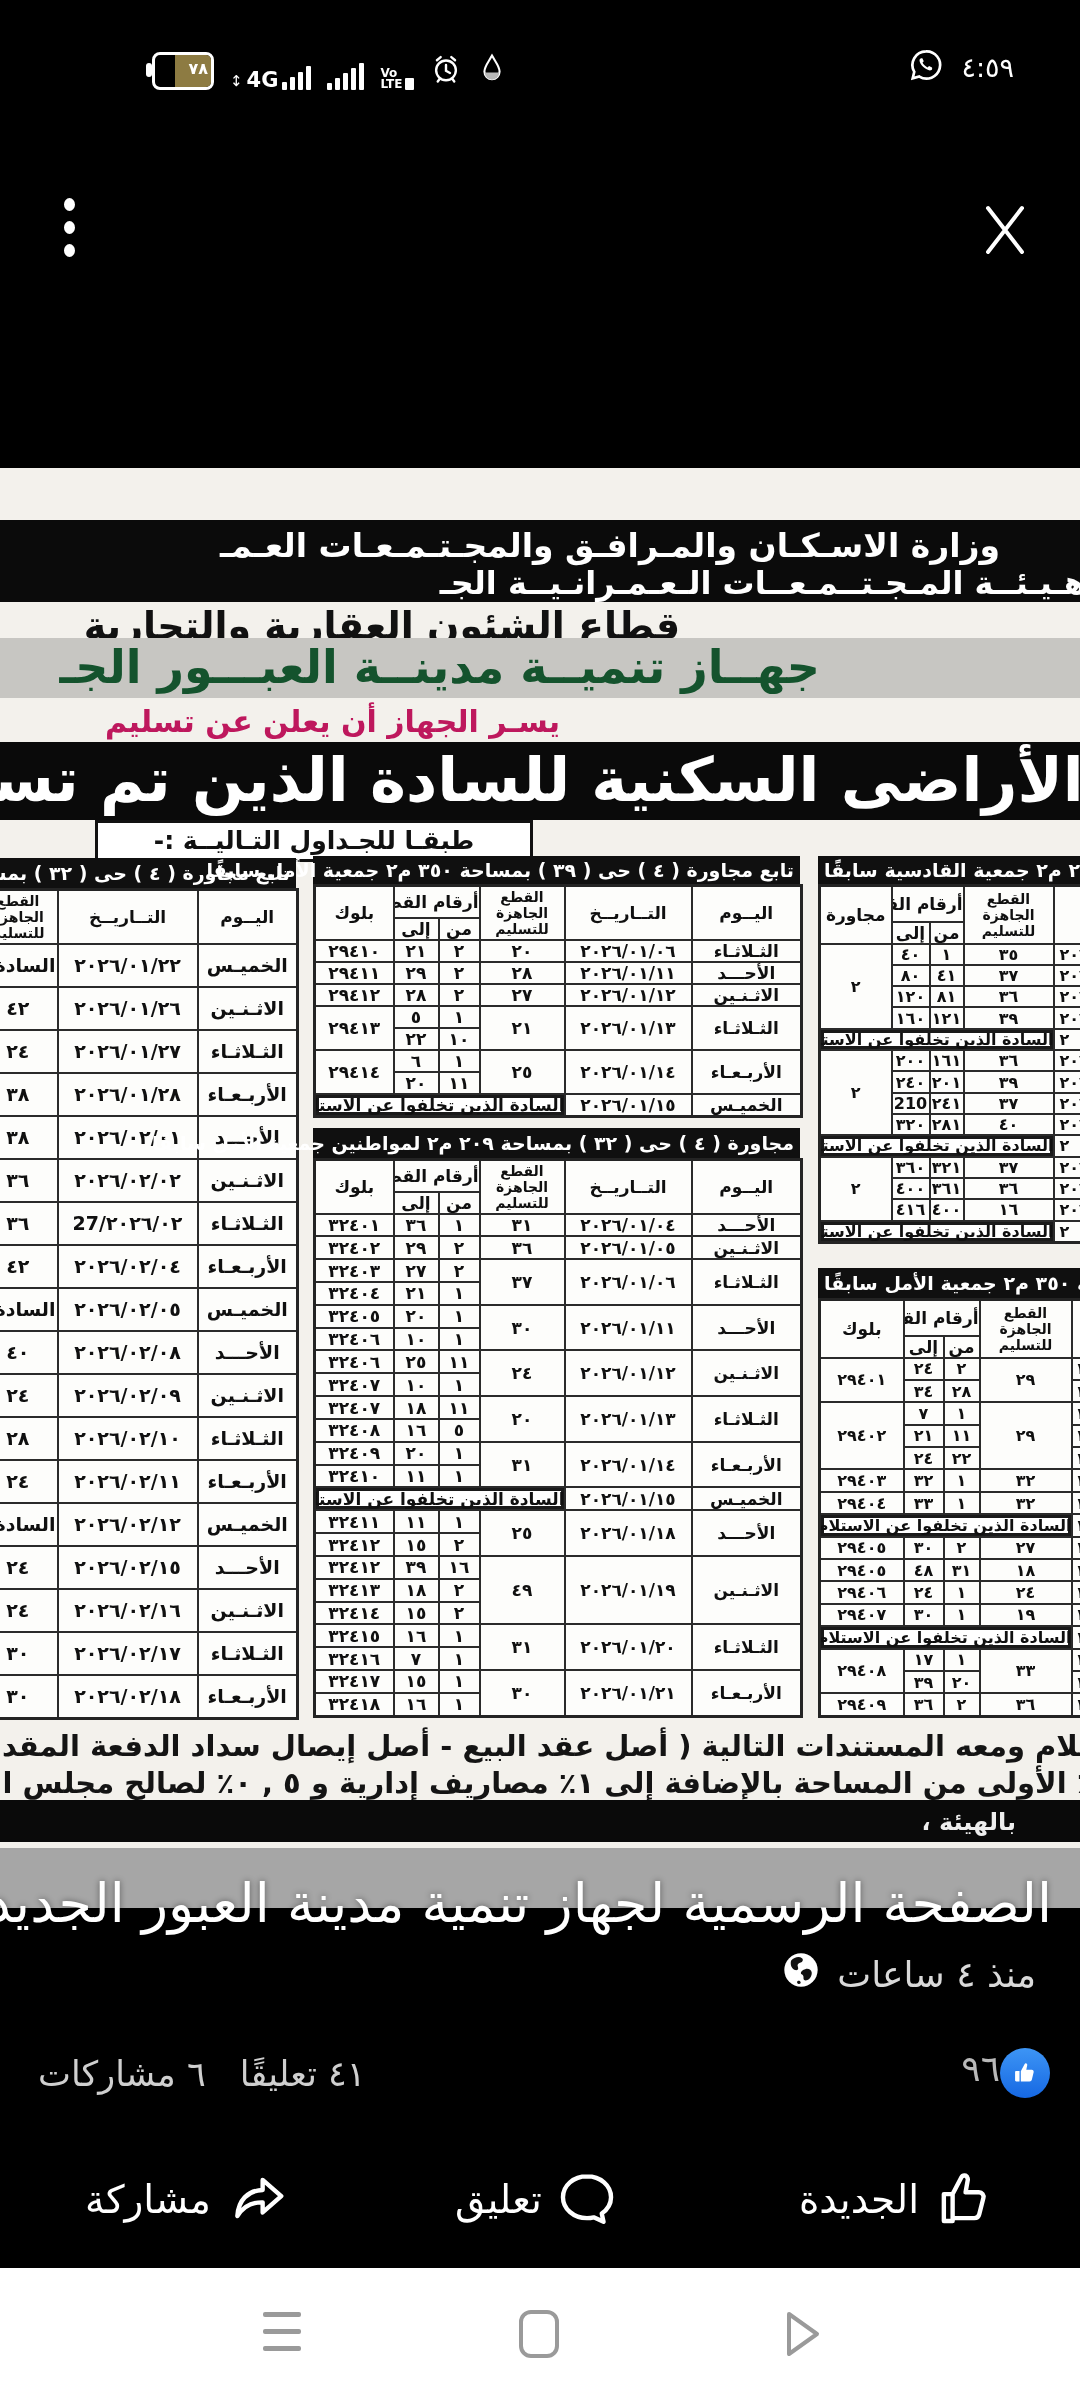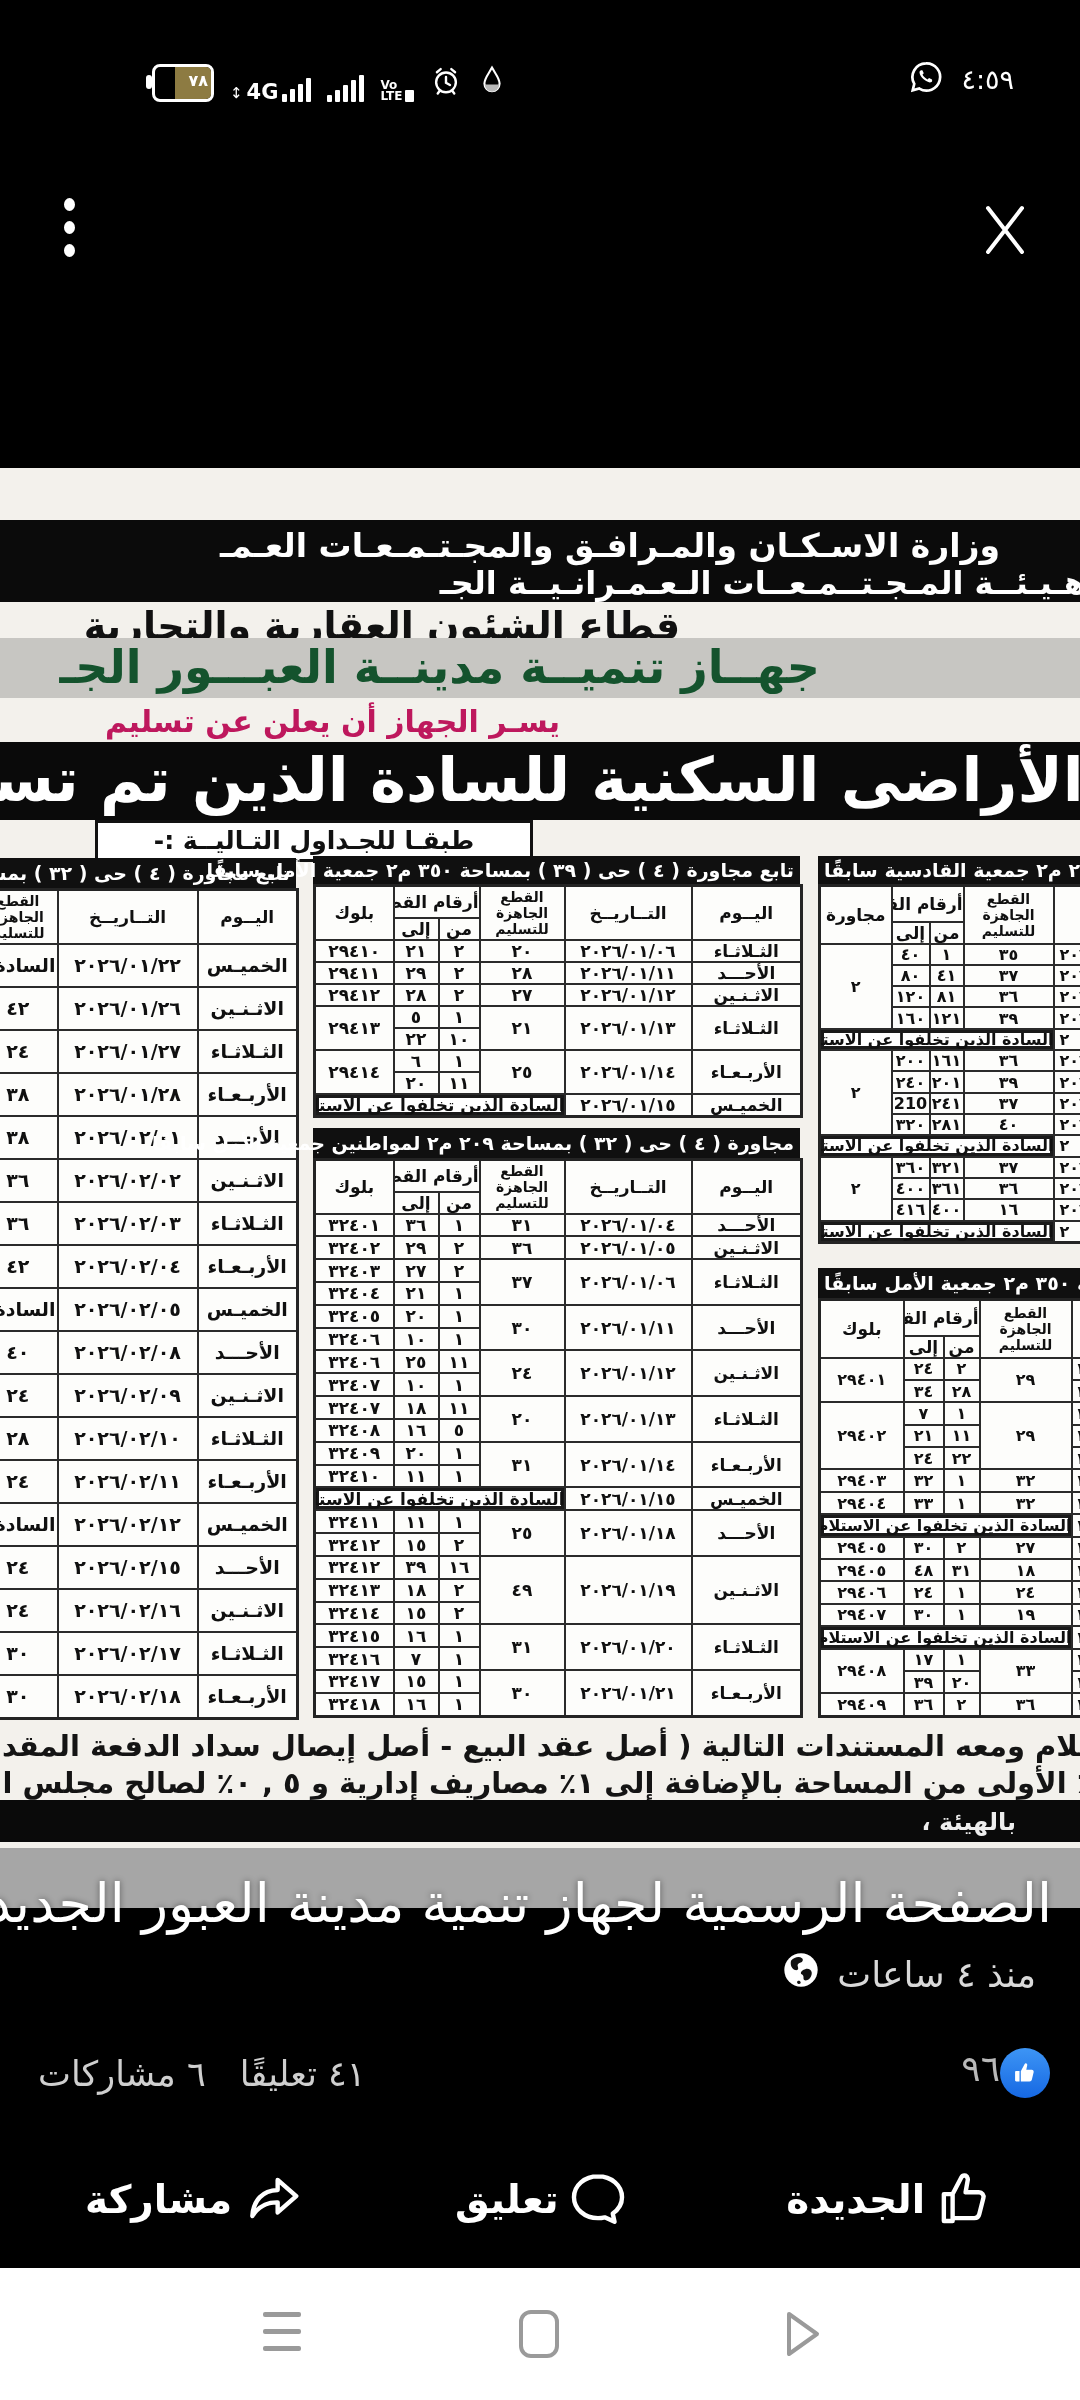--- a/index.html
+++ b/index.html
@@ -1,21 +1,21 @@
 <!DOCTYPE html>
 <html lang="ar"><head>
 <meta charset="utf-8">
 <style>
   html,body{margin:0;padding:0;background:#000;}
   body{width:1080px;height:2400px;overflow:hidden;position:relative;
        font-family:"DejaVu Sans",sans-serif;}
   .abs{position:absolute;}
 
   
-  .statusbar{position:absolute;left:0;top:12px;width:1080px;height:100px;color:#fff;}
+  .statusbar{position:absolute;left:0;top:0;width:1080px;height:100px;color:#fff;}
   .sb-left{position:absolute;left:152px;top:46px;display:flex;align-items:flex-end;gap:16px;height:44px;}
   .battery{position:relative;width:56px;height:32px;border:3px solid #fff;border-radius:8px;}
   .battery .nub{position:absolute;left:-9px;top:8px;width:6px;height:14px;background:#fff;border-radius:3px;}
   .battery .fill{position:absolute;right:0;top:0;bottom:0;width:64%;background:#8d7b42;border-radius:0 5px 5px 0;}
   .battery .pct{position:absolute;right:3px;top:4px;font-size:16px;font-weight:bold;color:#fff;z-index:2;}
   .net4g{display:flex;align-items:flex-end;gap:4px;}
   .net4g .txt{font-size:21px;font-weight:bold;line-height:20px;}
   .updown{font-size:15px;line-height:18px;}
   .bars{display:flex;align-items:flex-end;gap:3px;}
   .bars i{display:block;width:5px;background:#fff;border-radius:1px;}
@@ -86,22 +86,22 @@
   .time-row{position:absolute;top:1950px;right:44px;display:flex;direction:rtl;align-items:center;gap:16px;
       color:#d9d9d9;font-size:36px;}
   .react-row{position:absolute;left:0;top:2048px;width:1080px;height:64px;}
   .like-group{position:absolute;right:30px;top:0;display:flex;align-items:flex-start;direction:rtl;}
   .like-badge{width:50px;height:50px;border-radius:50%;background:linear-gradient(#3d95f5,#1668e3);
       display:flex;align-items:center;justify-content:center;}
   .like-count{color:#b9b9b9;font-size:36px;}
   .cs-group{position:absolute;left:38px;top:6px;display:flex;direction:rtl;gap:34px;
       color:#cfcfcf;font-size:35px;}
   .actions{position:absolute;left:0;top:2144px;width:1080px;height:110px;color:#fff;}
-  .act{position:absolute;display:flex;direction:rtl;align-items:center;gap:8px;
-      font-size:39px;font-weight:bold;color:#fff;}
+  .act{position:absolute;display:flex;direction:rtl;align-items:center;gap:14px;
+      font-size:39px;font-weight:normal;color:#fff;}
   .act svg{display:block;}
   .act-like{right:85px;top:24px;}
   .act-comment{left:455px;top:24px;}
   .act-share{left:85px;top:24px;}
 
   
   .navbar{position:absolute;left:0;top:2268px;width:1080px;height:132px;background:#fff;}
   .nav-menu{position:absolute;left:263px;top:44px;width:38px;}
   .nav-menu i{display:block;height:5px;background:#9a9a9a;border-radius:2px;margin-bottom:12px;}
   .nav-home{position:absolute;left:517px;top:40px;}
@@ -230,21 +230,21 @@
               <td>٢٠٢٦/٠٢/٠١</td>
               <td>٣٨</td>
             </tr>
             <tr>
               <td>الاثـنـين</td>
               <td>٢٠٢٦/٠٢/٠٢</td>
               <td>٣٦</td>
             </tr>
             <tr>
               <td>الثـلاثـاء</td>
-              <td>٢٠٢٦/٠٢/٠٣</td>
+              <td>٢٠٢٦/٠٢/27</td>
               <td>٣٦</td>
             </tr>
             <tr>
               <td>الأربـعـاء</td>
               <td>٢٠٢٦/٠٢/٠٤</td>
               <td>٤٢</td>
             </tr>
             <tr>
               <td>الخميـس</td>
               <td>٢٠٢٦/٠٢/٠٥</td>

